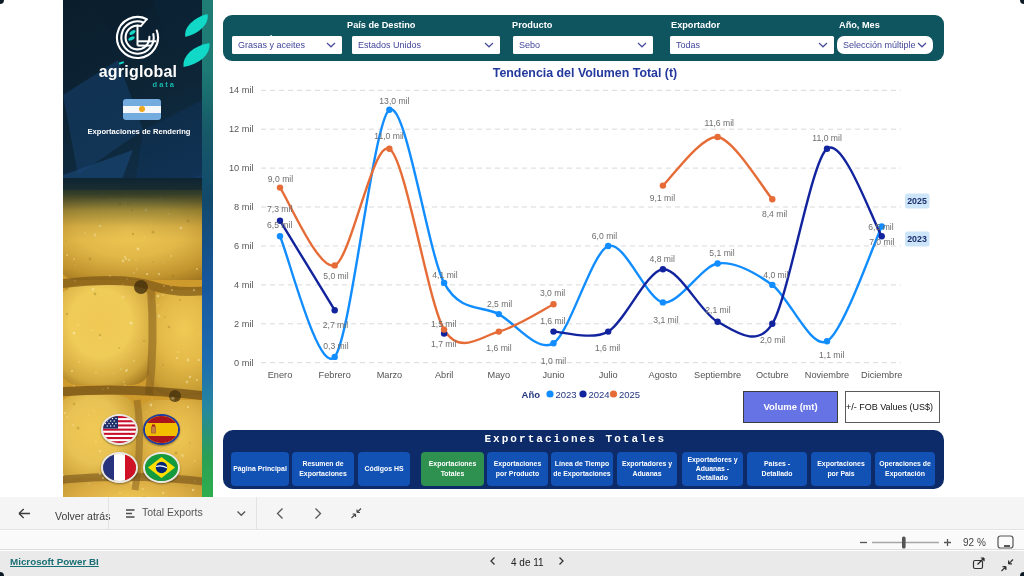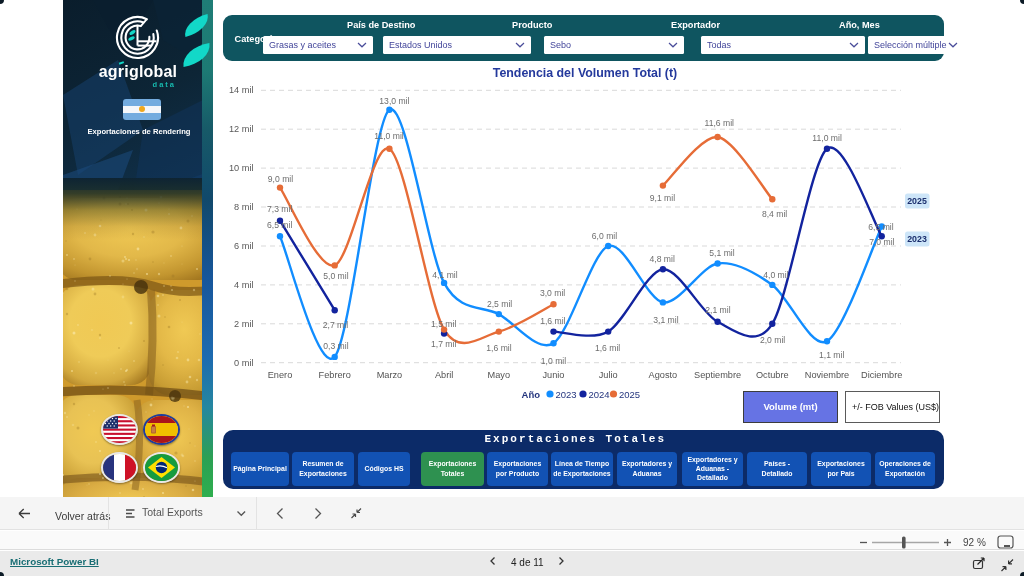--- a/index.html
+++ b/index.html
@@ -28,30 +28,30 @@
 #arflag .b2 { position:absolute; left:0; top:7px; width:100%; height:7px; background:#f5f7fa; }
 #arflag .b3 { position:absolute; left:0; top:14px; width:100%; height:7px; background:#74acdf; }
 #arflag .sun { position:absolute; left:16px; top:7.5px; width:6px; height:6px; border-radius:50%; background:#f0a81c; }
 #sbtitle { left:6px; top:127px; width:140px; text-align:center; color:#fff; font-weight:bold; font-size:7.6px; }
 .flagc { position:absolute; width:37px; height:31px; border-radius:50%; overflow:hidden; border:2px solid #e8e8e8;
   box-shadow:0 1px 2px rgba(0,0,0,0.4); }
 
 #filterbar { left:223px; top:14.5px; width:721px; height:46.5px; background:#0f5560; border-radius:9px; }
 .flabel { position:absolute; top:5px; color:#fff; font-weight:bold; font-size:9.2px; }
 .fbox { position:absolute; top:21px; height:18.8px; background:#fff; border-radius:1.5px; color:#42459a;
-  font-size:9px; line-height:18.8px; padding-left:6px;margin-left:31px; }
+  font-size:9px; line-height:18.8px; padding-left:6px; }
 .fbox svg { position:absolute; right:6px; top:6.5px; }
 
 
 #ctitle { left:420px; top:66px; width:330px; text-align:center; color:#24399c; font-weight:bold; font-size:12.4px; }
 
 #btn-vol { left:743px; top:391px; width:95px; height:32px; background:#6673e4; border:1px solid #3c3c3c;
   color:#fff; font-weight:bold; font-size:9.5px; text-align:center; line-height:30px; }
 #btn-fob { left:845px; top:391px; width:95px; height:32px; background:#fff; border:1px solid #5a5a5a;
-  color:#111; font-size:9px; text-align:right; line-height:30px; }
+  color:#111; font-size:9px; text-align:left; line-height:30px; }
 
 
 #navbar { left:222.5px; top:430px; width:721.5px; height:59px; background:#0c2b68; border-radius:10px; }
 #navtitle { left:-8px; top:3px; width:100%; text-align:center; color:#fff; font-family:"Liberation Mono",monospace;
   font-weight:bold; font-size:11px; letter-spacing:2.05px; }
 .nbtn { position:absolute; top:21.5px; height:34px; background:#1252b4; border-radius:4px; color:#fff;
   font-size:6.9px; font-weight:bold; text-align:center; display:flex; align-items:center; justify-content:center;
   line-height:1.35; padding:1px; }
 .nbtn.green { background:#2e9150; }
 
@@ -381,21 +381,21 @@
         </svg></div>
     <div class="flabel" style="left:289px;">Producto</div>
     <div class="fbox" style="left:290.0px; width:140px;">Sebo<svg width="10" height="6" viewBox="0 0 10 6">
           <path d="M1 1 L5 4.8 L9 1" fill="none" stroke="#4a4d9a" stroke-width="1.2"></path>
         </svg></div>
     <div class="flabel" style="left:448.0px;">Exportador</div>
     <div class="fbox" style="left:447.0px; width:164px;">Todas<svg width="10" height="6" viewBox="0 0 10 6">
           <path d="M1 1 L5 4.8 L9 1" fill="none" stroke="#4a4d9a" stroke-width="1.2"></path>
         </svg></div>
     <div class="flabel" style="left:616.0px;">Año, Mes</div>
-    <div class="fbox" style="left:614.0px; width:96px;">Selección múltiple<svg width="10" height="6" viewBox="0 0 10 6">
+    <div class="fbox" style="left:614.0px; width:96px;border-radius:7px;">Selección múltiple<svg width="10" height="6" viewBox="0 0 10 6">
           <path d="M1 1 L5 4.8 L9 1" fill="none" stroke="#4a4d9a" stroke-width="1.2"></path>
         </svg></div>
   </div>
 
   <div class="abs" id="ctitle">Tendencia del Volumen Total (t)</div>
 
   <svg class="abs" id="chart" style="left:0;top:0;" width="1024" height="576" viewBox="0 0 1024 576">
   <line x1="261" y1="362.7" x2="901" y2="362.7" stroke="#d9d9d9" stroke-width="1" stroke-dasharray="5,4"></line>
   <line x1="261" y1="323.8" x2="901" y2="323.8" stroke="#d9d9d9" stroke-width="1" stroke-dasharray="5,4"></line>
   <line x1="261" y1="284.9" x2="901" y2="284.9" stroke="#d9d9d9" stroke-width="1" stroke-dasharray="5,4"></line>

